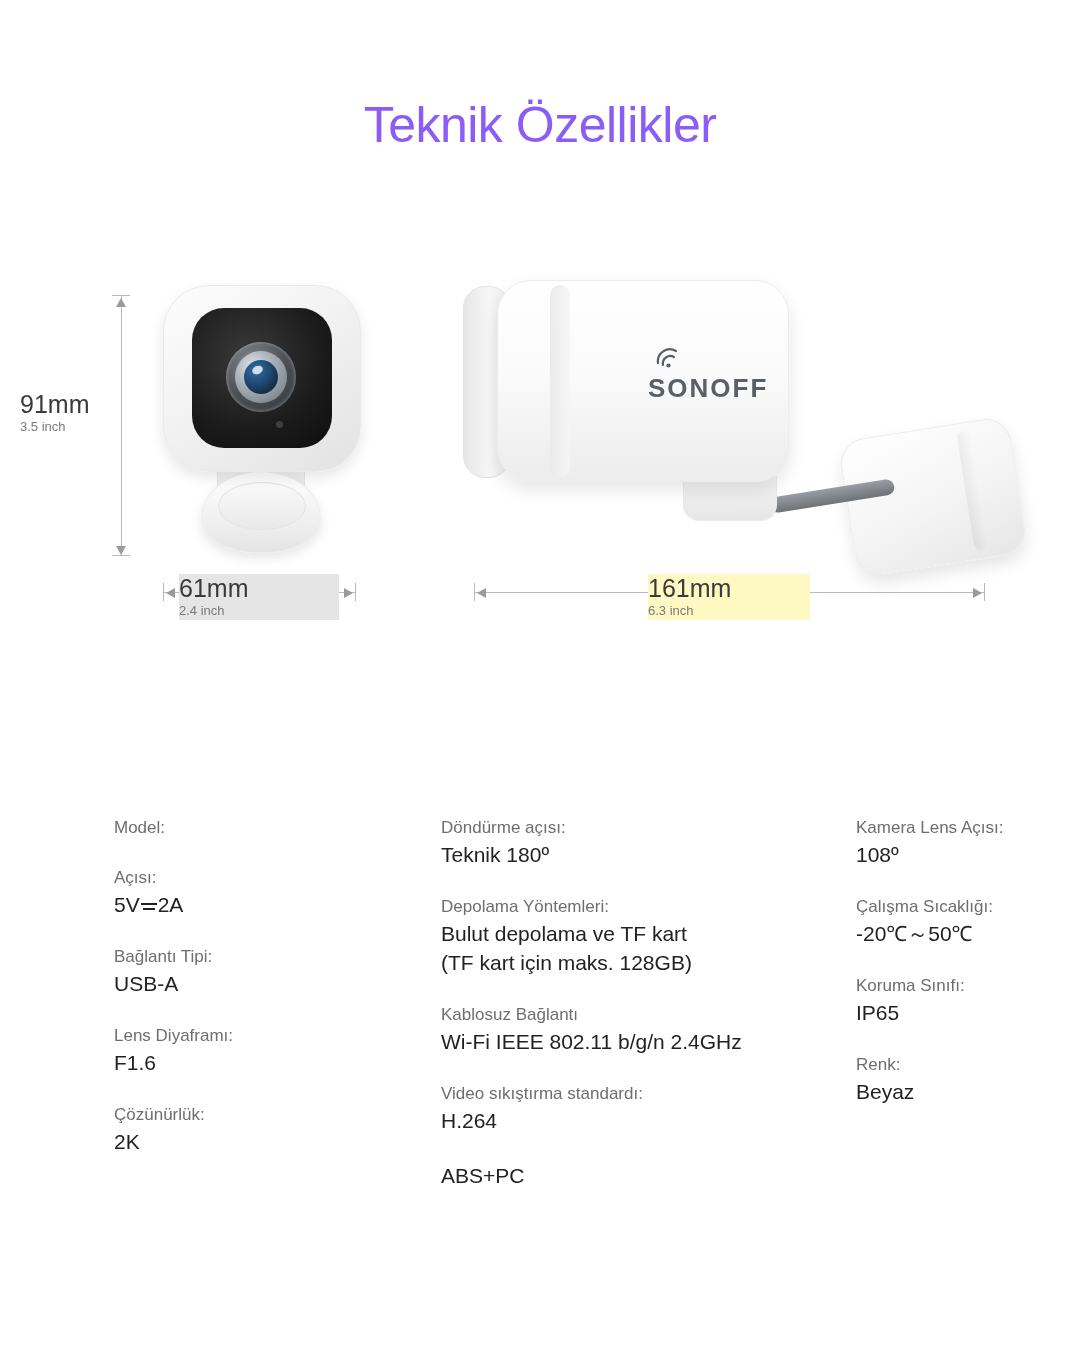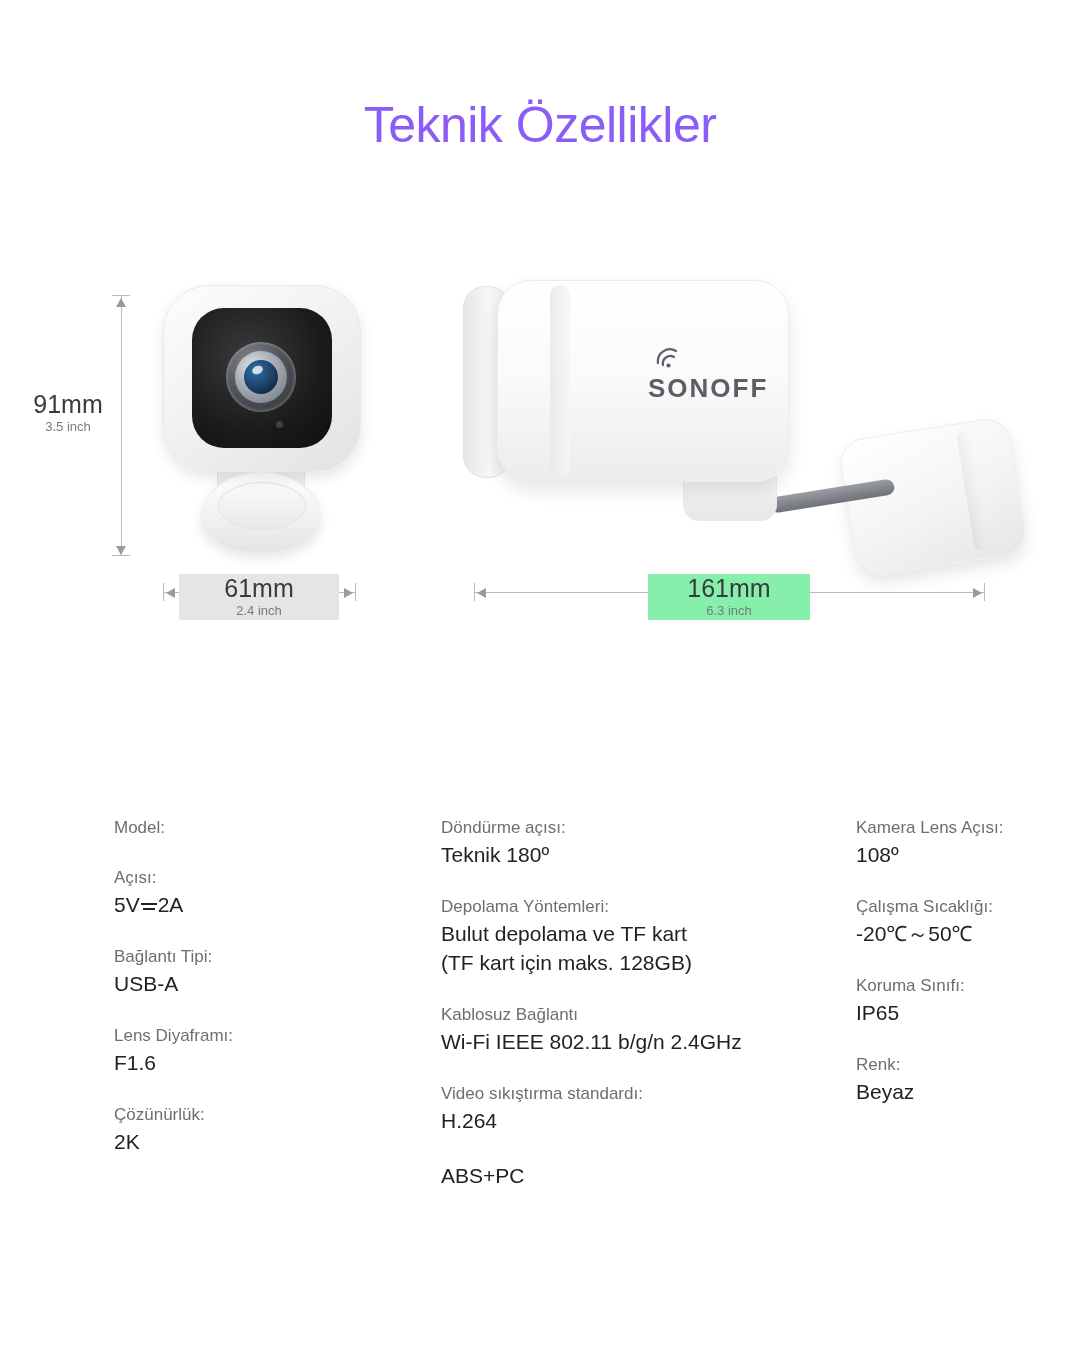--- a/index.html
+++ b/index.html
@@ -241,21 +241,21 @@
     top: 8px;
     width: 14px;
     height: 120px;
     background: linear-gradient(90deg, rgba(0,0,0,0.05), rgba(0,0,0,0));
     border-radius: 8px;
   }
 
   
   .dim-label {
     position: absolute;
-    text-align: center;
+    text-align: left;
     color: #3a3a3a;
   }
   .dim-main {
     font-size: 25px;
     line-height: 28px;
   }
   .dim-sub {
     font-size: 13px;
     color: #7a7a7a;
     line-height: 18px;
@@ -424,21 +424,21 @@
       </svg>
       <div class="brand">SONOFF</div>
     </div>
   </div>
 
   <div class="hline" style="left:474px; top:342px; width:510px;"></div>
   <div class="capv" style="left:474px; top:333px;"></div>
   <div class="capv" style="left:984px; top:333px;"></div>
   <div class="arrow arrow-left" style="left:477px; top:338px;"></div>
   <div class="arrow arrow-right" style="left:973px; top:338px;"></div>
-  <div class="dim-label" style="left:648px; top:324px; width:162px; background:#86efac;">
+  <div class="dim-label" style="left:648px; top:324px; width:162px; background:#fef9c3;">
     <div class="dim-main">161mm</div>
     <div class="dim-sub">6.3 inch</div>
   </div>
 </div>
 
 <div class="specs">
 
   <div class="spec-col col-1">
     <div class="spec-item">
       <div class="spec-label">Model:</div>

